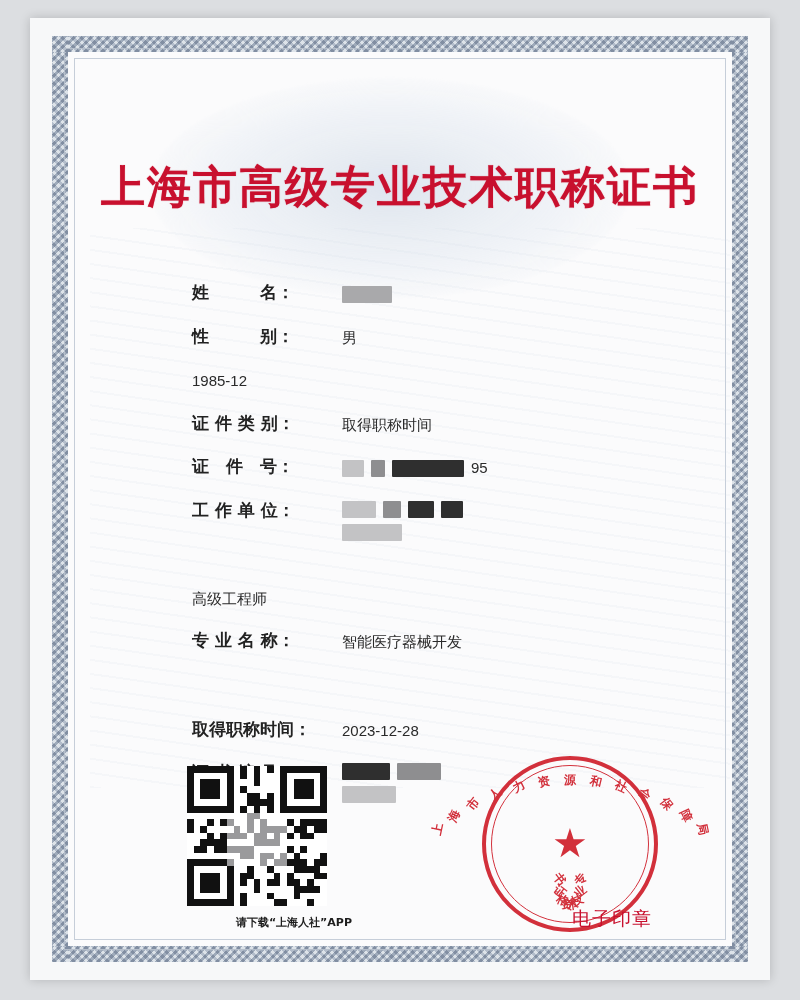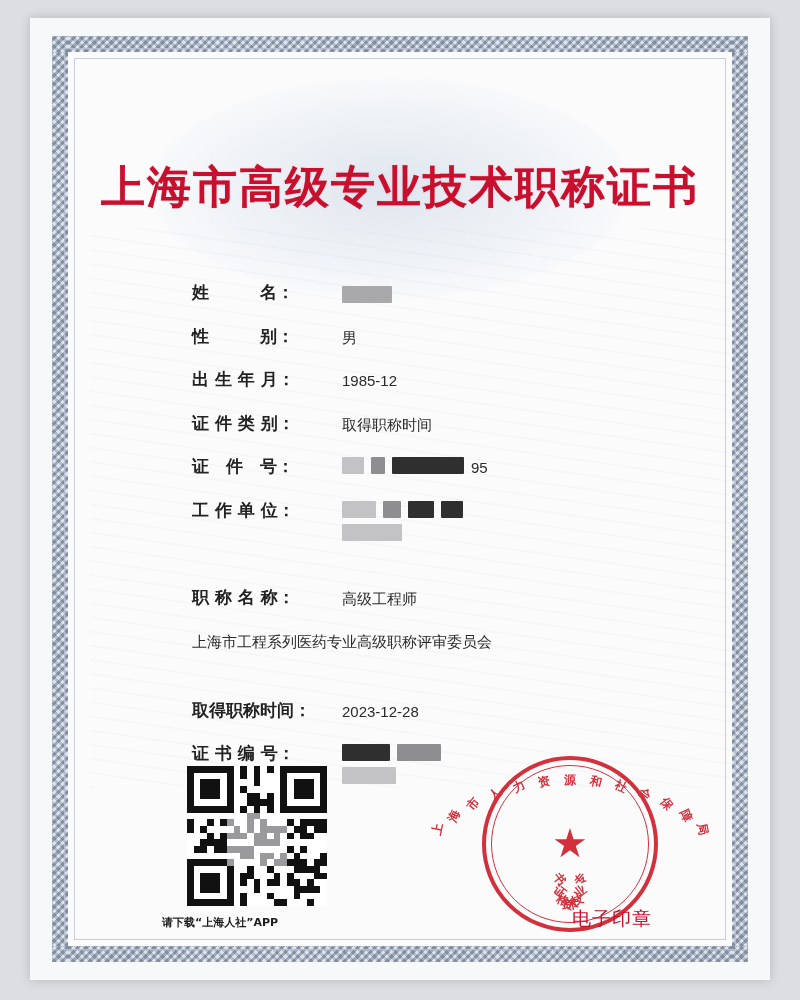--- a/index.html
+++ b/index.html
@@ -156,21 +156,21 @@
     display: inline-block;
     vertical-align: middle;
     height: 17px;
     border-radius: 1px;
   }
   .r-gray { background: #a9a9ab; }
   .r-dark { background: #2f2f2f; }
   .r-mid  { background: #8e8e90; }
   .r-light{ background: #c3c3c5; }
 
-  .gap-group { display: flex; align-items: flex-start; gap: 7px; flex-wrap: wrap; }
+  .gap-group { display: flex; align-items: center; gap: 7px; flex-wrap: wrap; }
 
   .section-gap { height: 26px; }
 
   
   .qr {
     position: absolute;
     left: 105px;
     top: 700px;
     width: 140px;
     height: 140px;
@@ -184,21 +184,21 @@
   }
   .qr-cell { background: transparent; }
   .qr-cell.on { background: #111; }
   .qr-cell.blur { background: #9a9a9c; }
 
   .qr-caption {
     position: absolute;
     left: 80px;
     top: 848px;
     width: 190px;
-    text-align: left;
+    text-align: right;
     font-family: "DejaVu Sans", "Liberation Sans", sans-serif;
     font-size: 11px;
     color: #1d1d1d;
     line-height: 1.55;
     font-weight: bold;
   }
 
   
   .seal {
     position: absolute;
@@ -277,21 +277,20 @@
             <span class="redact r-gray" style="width:50px;"></span>
           </div>
         </div>
 
         <div class="row">
           <div class="label">性　　　别：</div>
           <div class="value">男</div>
         </div>
 
         <div class="row">
-          <div class="label">出 生 年 月：</div>
           <div class="value num">1985-12</div>
         </div>
 
         <div class="row">
           <div class="label">证 件 类 别：</div>
           <div class="value">取得职称时间</div>
         </div>
 
         <div class="row">
           <div class="label">证　件　号：</div>
@@ -314,27 +313,29 @@
             </div>
             <div class="gap-group" style="margin-top:6px;">
               <span class="redact r-light" style="width:60px;"></span>
             </div>
           </div>
         </div>
 
         <div class="section-gap"></div>
 
         <div class="row">
-          <div class="label">职 称 名 称：</div>
           <div class="value">高级工程师</div>
         </div>
 
-
-        <div class="row">
-          <div class="value" style="max-width:330px;">上海市工程系列医药专业高级职称评审委员会</div>
+        <div class="row">
+          <div class="label">专 业 名 称：</div>
+          <div class="value">智能医疗器械开发</div>
+        </div>
+
+        <div class="row">
         </div>
 
         <div class="section-gap"></div>
 
         <div class="row">
           <div class="label">取得职称时间：</div>
           <div class="value num">2023-12-28</div>
         </div>
 
         <div class="row">

